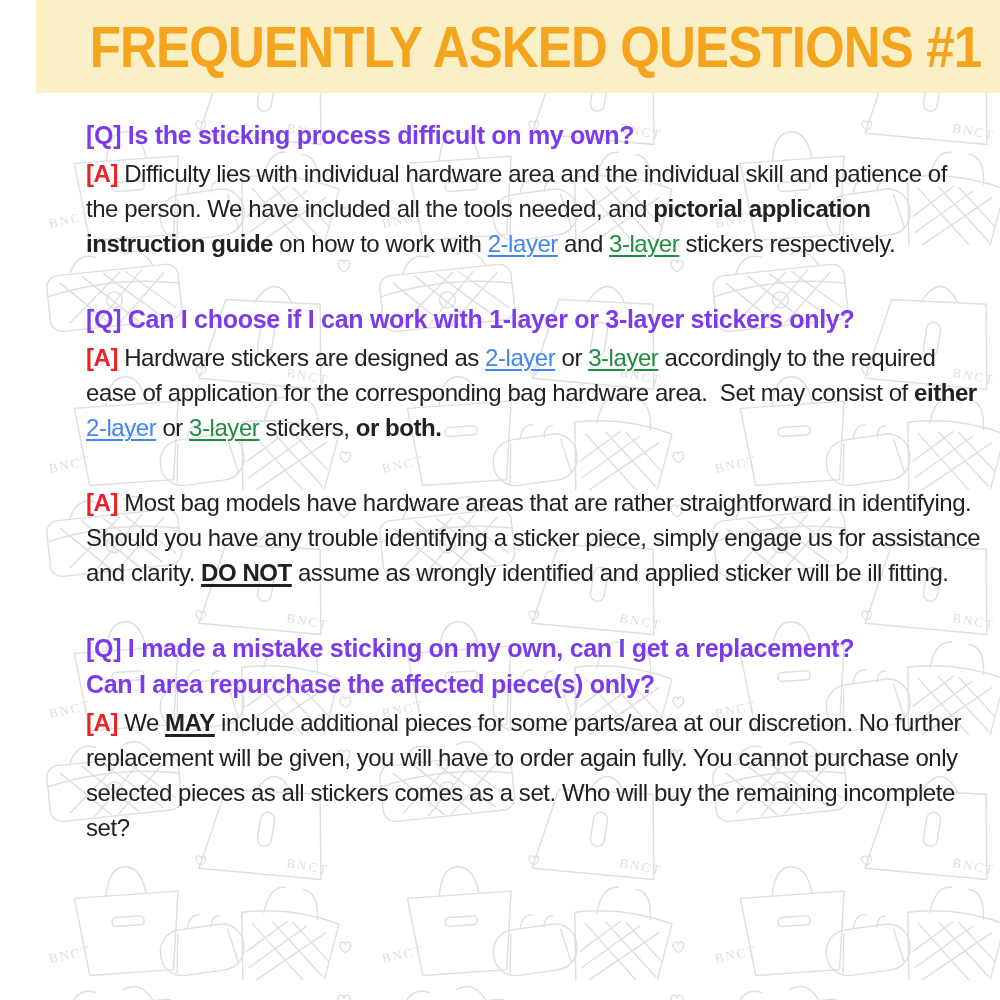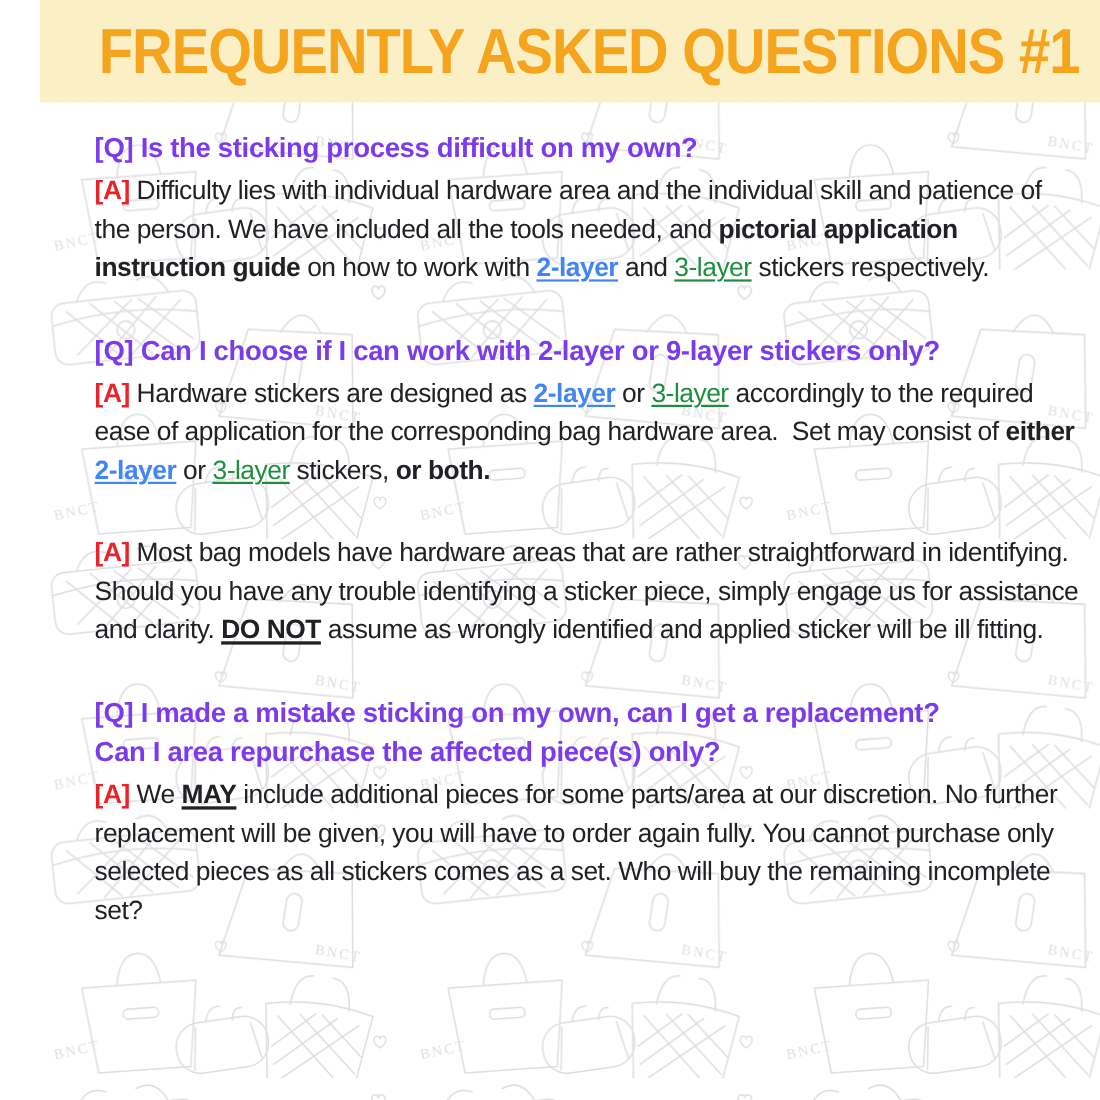--- a/index.html
+++ b/index.html
@@ -77,21 +77,21 @@
   .seg-marker{color:var(--color-marker,#e8242a);font-weight:bold;}
   .seg-bold{font-weight:bold;}
   .seg-bold-underline{
     font-weight:bold;
     text-decoration:underline;
     text-decoration-thickness:2.5px;
     text-underline-offset:3px;
   }
   .seg-link-blue{
     color:var(--color-link-blue,#4285f4);
-    font-weight:bold;
+    font-weight:normal;
     text-decoration:underline;
     text-decoration-thickness:2px;
     text-underline-offset:3px;
     cursor:pointer;
   }
   .seg-link-green{
     color:var(--color-link-green,#1e8e3e);
     font-weight:normal;
     text-decoration:underline;
     text-decoration-thickness:2px;
@@ -155,21 +155,21 @@
   </header>
 
   <main class="content">
 
     <section class="faq-block">
       <h2 class="question">[Q] Is the sticking process difficult on my own?</h2>
       <p class="answer"><span class="seg-marker">[A]</span><span class="seg-normal"> Difficulty lies with individual hardware area and the individual skill and patience of the person. We have included all the tools needed, and </span><span class="seg-bold">pictorial application instruction guide</span><span class="seg-normal"> on how to work with </span><span class="seg-link-blue">2-layer</span><span class="seg-normal"> and </span><span class="seg-link-green">3-layer</span><span class="seg-normal"> stickers respectively.</span></p>
     </section>
 
     <section class="faq-block">
-      <h2 class="question">[Q] Can I choose if I can work with 2-layer or 9-layer stickers only?</h2>
+      <h2 class="question">[Q] Can I choose if I can work with 1-layer or 3-layer stickers only?</h2>
       <p class="answer"><span class="seg-marker">[A]</span><span class="seg-normal"> Hardware stickers are designed as </span><span class="seg-link-blue">2-layer</span><span class="seg-normal"> or </span><span class="seg-link-green">3-layer</span><span class="seg-normal"> accordingly to the required ease of application for the corresponding bag hardware area.  Set may consist of </span><span class="seg-bold">either</span><span class="seg-normal"> </span><span class="seg-link-blue">2-layer</span><span class="seg-normal"> or </span><span class="seg-link-green">3-layer</span><span class="seg-normal"> stickers, </span><span class="seg-bold">or both.</span></p>
     </section>
 
     <section class="faq-block">
       <p class="answer"><span class="seg-marker">[A]</span><span class="seg-normal"> Most bag models have hardware areas that are rather straightforward in identifying. Should you have any trouble identifying a sticker piece, simply engage us for assistance and clarity. </span><span class="seg-bold-underline">DO NOT</span><span class="seg-normal"> assume as wrongly identified and applied sticker will be ill fitting.</span></p>
     </section>
 
     <section class="faq-block">
       <h2 class="question">[Q] I made a mistake sticking on my own, can I get a replacement?
 Can I area repurchase the affected piece(s) only?</h2>

